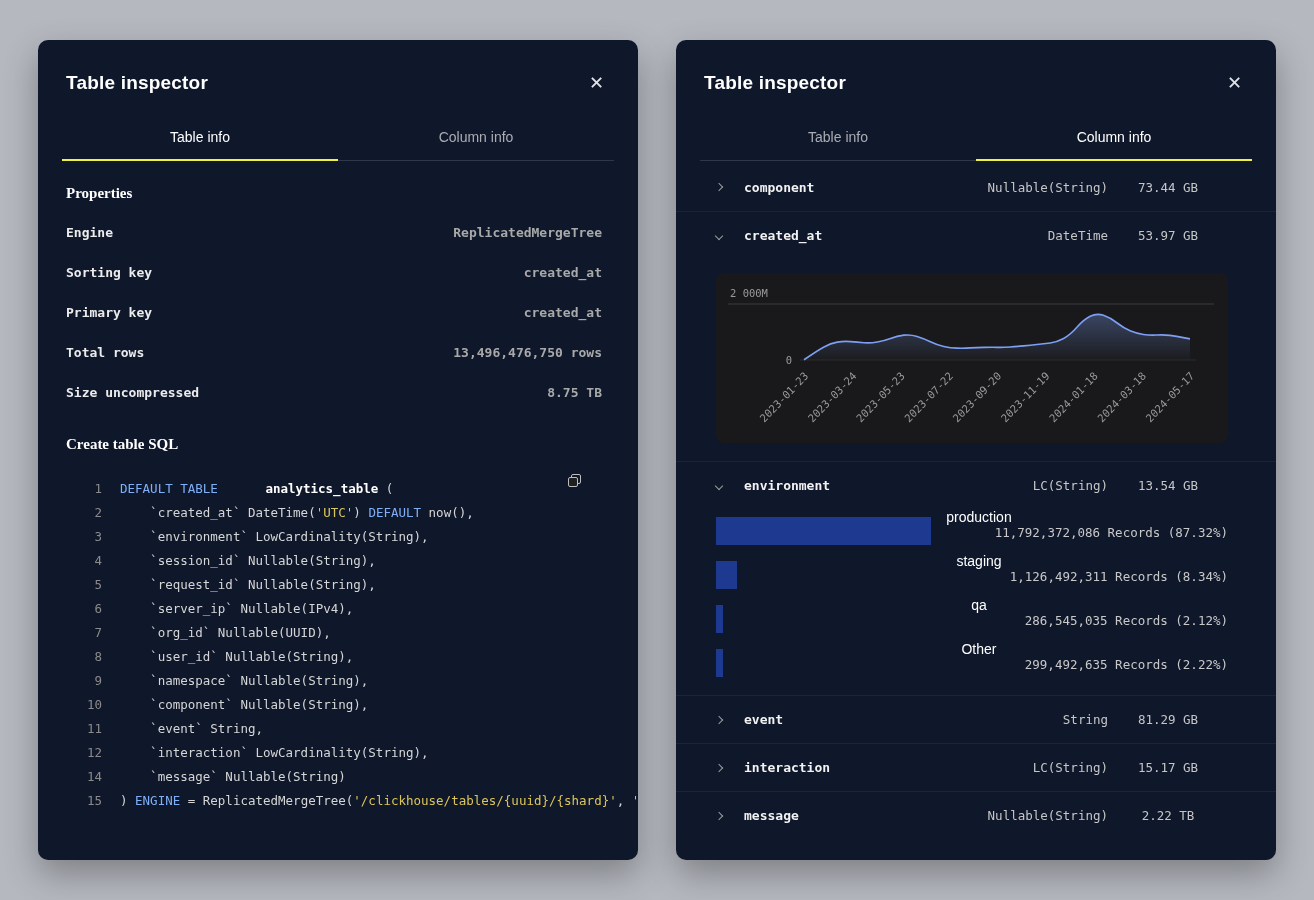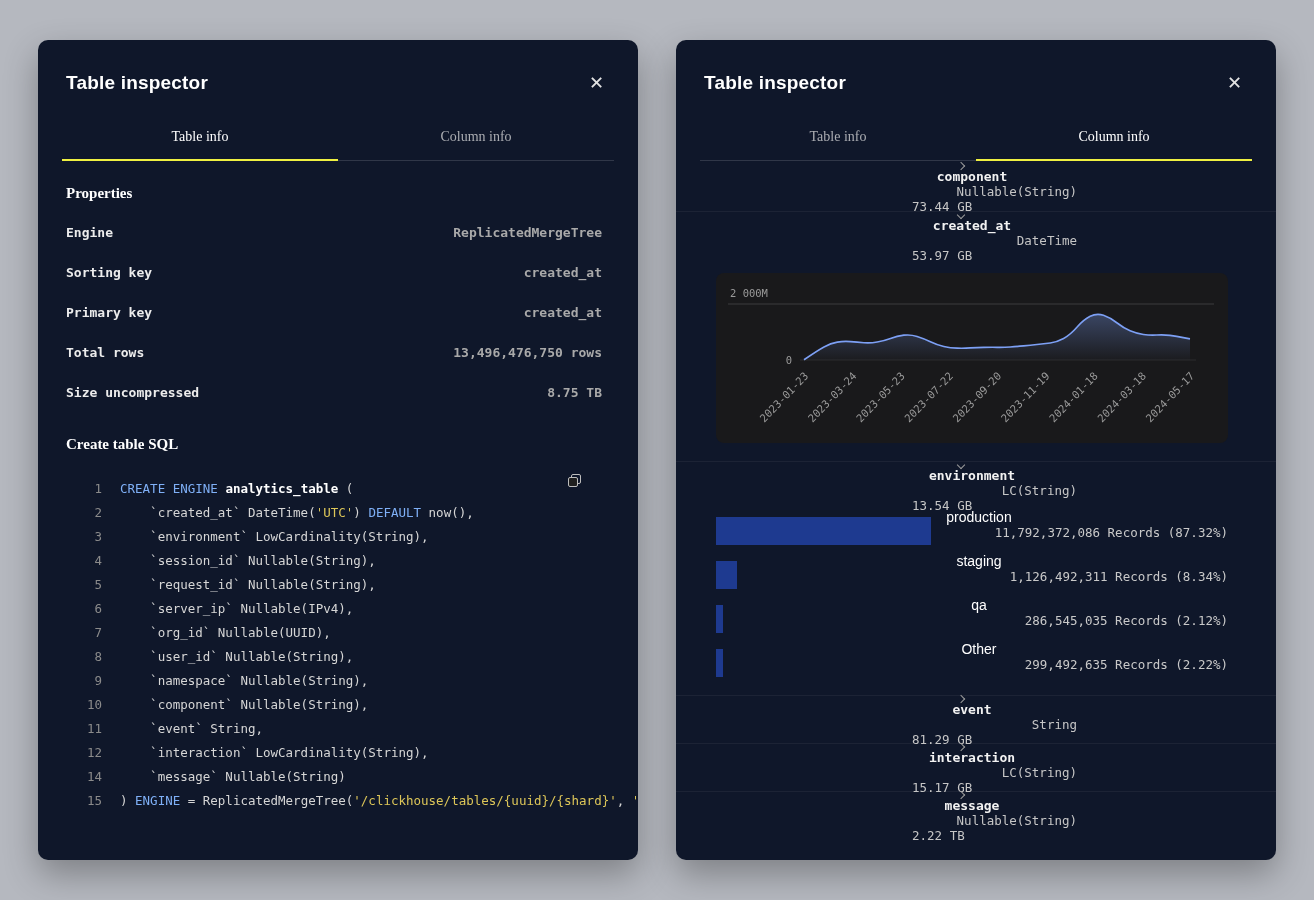--- a/index.html
+++ b/index.html
@@ -15,50 +15,50 @@
     box-shadow:0 14px 34px rgba(0,0,0,.30);
     color:#e8e8e8;
   }
   .panel-left { left:38px; }
   .panel-right { left:676px; }
 
   .panel-header { display:flex; justify-content:space-between; align-items:center; padding:28px 24px 10px 28px; }
   .panel-title { font-size:19px; font-weight:700; color:#ffffff; margin:0; letter-spacing:.2px; }
   .close-btn { background:none; border:none; color:#e3e3e3; font-size:18px; line-height:1; cursor:pointer; padding:6px 10px; font-family:"Liberation Sans",sans-serif; }
 
-  .tabs { display:flex; margin:8px 24px 0; border-bottom:1px solid rgba(255,255,255,.14);font-family:Liberation Serif, serif; }
+  .tabs { display:flex; margin:8px 24px 0; border-bottom:1px solid rgba(255,255,255,.14); }
   .tab { flex:1; text-align:center; padding:13px 0 14px; font-size:14px; color:#abadb2; border-bottom:2px solid transparent; margin-bottom:-1px; cursor:pointer; }
   .tab.active { color:#ffffff; border-bottom-color:var(--accent,#eff041); }
 
   .mono, .prop-row, .code-line, .col-name, .col-type, .col-size, .bar-value { font-family:"DejaVu Sans Mono", monospace; }
 
   .section-heading { font-size:15px; font-weight:700; color:#ffffff; padding:24px 28px 10px; margin:0;font-family:Liberation Serif, serif; }
   .prop-row { display:flex; justify-content:space-between; align-items:center; height:40px; padding:0 36px 0 28px; font-size:13px; }
   .prop-label { font-weight:700; color:#ececec; }
   .prop-value { color:#a9a9a9;font-weight:bold; }
 
   .code-block { position:relative; padding:14px 28px 0; }
   .copy-btn { position:absolute; top:6px; right:52px; background:none; border:none; cursor:pointer; padding:4px; }
   .code-line { display:flex; line-height:24px; font-size:12.5px; }
   .ln { width:36px; text-align:right; color:#8b8b8b; margin-right:18px; flex:none; }
   .code { white-space:pre; color:#d6d6d6; }
   .tok-kw { color:var(--kw,#7fb0f7); }
   .tok-s  { color:var(--str,#ddc658); }
-  .tok-b  { color:#ffffff; font-weight:700; }
+  .tok-b  { color:#ffffff; font-weight:700;margin-left:40px; }
   .tok-p  { color:#d6d6d6; }
 
   .columns { padding-top:2px; }
-  .col-row { display:flex; align-items:center; height:48px; padding:0 48px 0 40px; border-top:1px solid rgba(255,255,255,.055); cursor:pointer;flex-direction:column; }
+  .col-row { display:flex; align-items:center; height:48px; padding:0 48px 0 40px; border-top:1px solid rgba(255,255,255,.055); cursor:pointer; }
   .columns .col-row:first-child { border-top:none; }
   .chev-wrap { width:28px; flex:none; display:flex; align-items:center; }
   .chev { width:6px; height:6px; border-right:1.5px solid #9c9c9c; border-bottom:1.5px solid #9c9c9c; transform:rotate(-45deg); }
   .chev.expanded { transform:rotate(45deg); }
   .col-name { font-weight:700; font-size:13px; color:#f2f2f2; flex:1; }
   .col-type { font-size:12.5px; color:#c6c6c6; width:210px; text-align:right; }
-  .col-size { font-size:12.5px; color:#c6c6c6; width:120px; text-align:left; }
+  .col-size { font-size:12.5px; color:#c6c6c6; width:120px; text-align:center; }
 
   .chart-box { margin:14px 48px 18px 40px; height:170px; background:#19191b; border-radius:8px; overflow:hidden; }
   .chart-box svg { display:block; width:100%; height:100%; }
 
   .bars { padding-bottom:10px; }
   .bar-row { position:relative; height:44px; display:flex; align-items:center; padding:0 48px 0 40px;flex-direction:column; }
   .bar { position:absolute; left:40px; top:8px; height:28px; background:var(--barblue,#1e3a90); }
   .bar-label { position:relative; z-index:1; padding-left:14px; font-size:14px; color:#ffffff; }
   .bar-value { margin-left:auto; position:relative; z-index:1; font-size:12.5px; color:#c9c9c9; }
 </style>
@@ -104,21 +104,21 @@
       <div class="code-block">
         <button class="copy-btn" title="">
           <svg width="15" height="15" viewBox="0 0 15 15" aria-hidden="true">
             <rect x="4.5" y="1.5" width="9" height="9" rx="1.5" fill="none" stroke="#bdbdbd"></rect>
             <rect x="1.5" y="4.5" width="9" height="9" rx="1.5" fill="#1f1f1f" stroke="#bdbdbd"></rect>
           </svg>
         </button>
         <div class="code-lines">
             <div class="code-line">
               <span class="ln">1</span>
-              <span class="code"><span class="tok-kw">CREATE ENGINE</span><span class="tok-p"> </span><span class="tok-b">analytics_table</span><span class="tok-p"> (</span></span>
+              <span class="code"><span class="tok-kw">DEFAULT TABLE</span><span class="tok-p"> </span><span class="tok-b">analytics_table</span><span class="tok-p"> (</span></span>
             </div>
             <div class="code-line">
               <span class="ln">2</span>
               <span class="code"><span class="tok-p">    `created_at` DateTime(</span><span class="tok-s">'UTC'</span><span class="tok-p">) </span><span class="tok-kw">DEFAULT</span><span class="tok-p"> now(),</span></span>
             </div>
             <div class="code-line">
               <span class="ln">3</span>
               <span class="code"><span class="tok-p">    `environment` LowCardinality(String),</span></span>
             </div>
             <div class="code-line">

